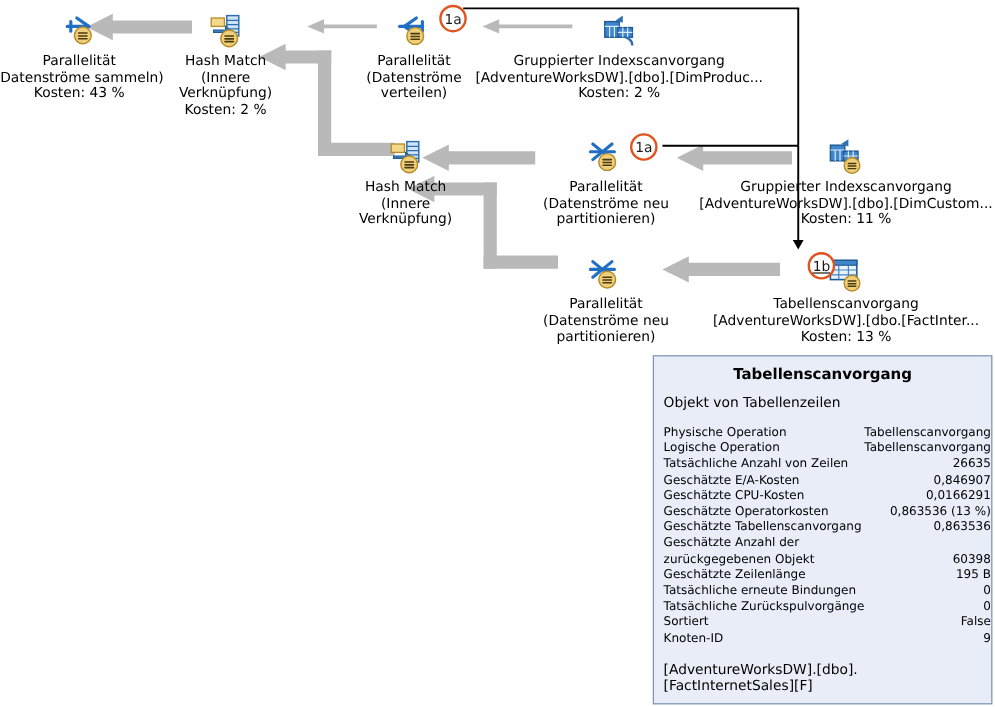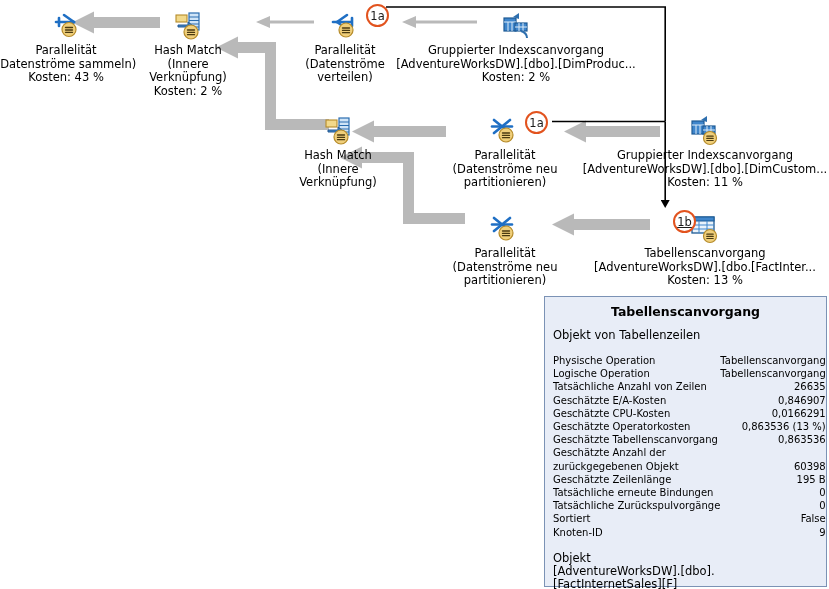--- a/index.html
+++ b/index.html
@@ -466,18 +466,17 @@
           <td class="l">Sortiert</td>
           <td class="v">False</td>
         </tr>
         <tr>
           <td class="l">Knoten-ID</td>
           <td class="v">9</td>
         </tr>
       </tbody>
     </table>
     <div class="tt-obj">
-      <div>Objekt</div>
       <div>[AdventureWorksDW].[dbo].[FactInternetSales][F]</div>
     </div>
   </div>
 
 </div>
 
 </body></html>

